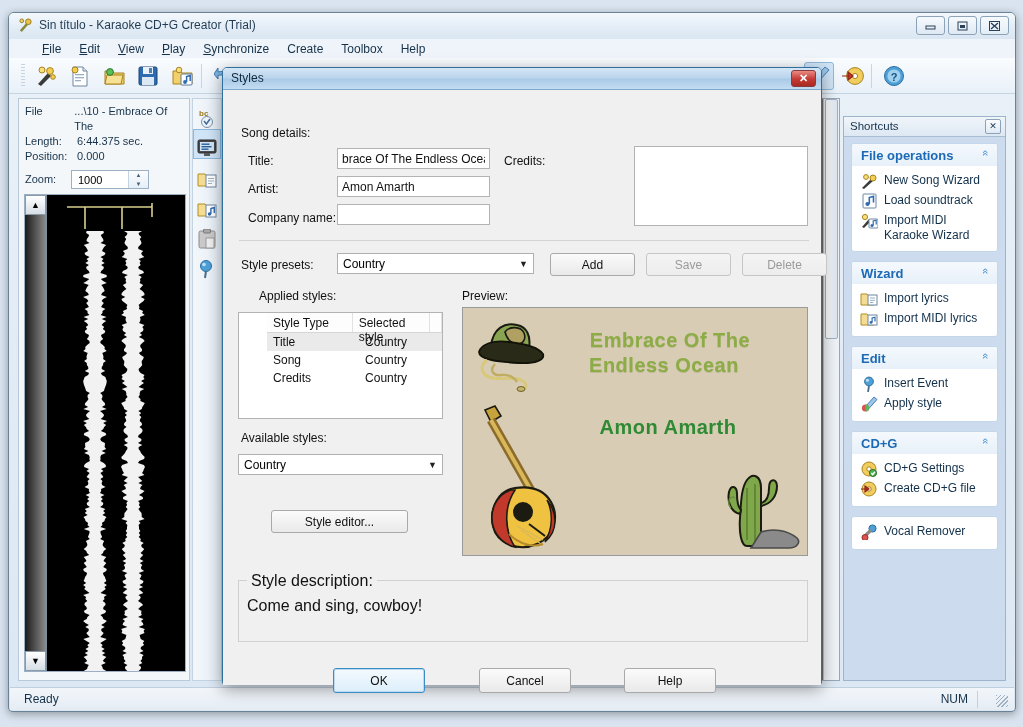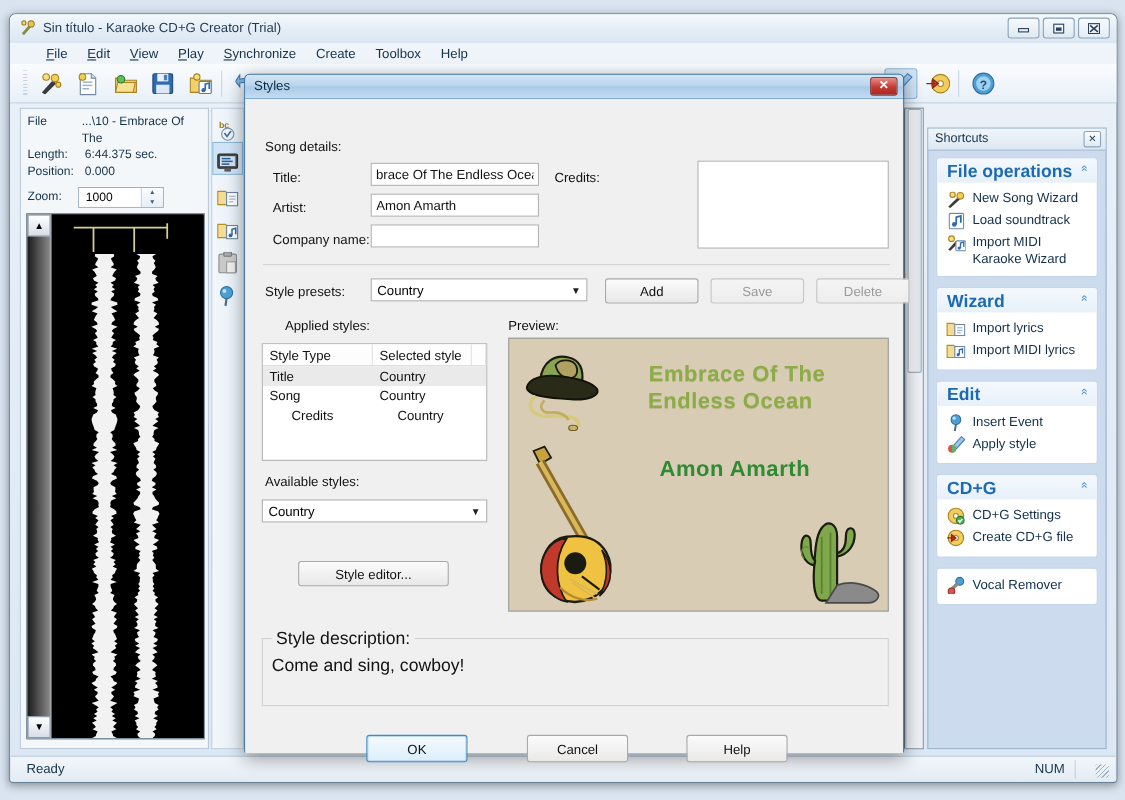--- a/index.html
+++ b/index.html
@@ -116,21 +116,21 @@
             border-bottom:1px solid #a8bdd2; position:relative; }
   .sc-head .t{ position:absolute; left:6px; top:3px; font-size:11.5px; color:#16324a; }
   .sc-head .x{ position:absolute; right:4px; top:2px; width:16px; height:15px;
                border:1px solid #8ba3b8; border-radius:2px; font-size:9px; text-align:center;
                line-height:13px; background:linear-gradient(180deg,#fafcfe,#e0eaf4); color:#23405a;}
   .sc-body{ padding:6px 7px; }
   .sc-group{ background:#fff; border:1px solid #c3d6ea; border-radius:3px;
              margin-bottom:9px; overflow:hidden; }
   .sc-gh{ position:relative; height:22px;
           background:linear-gradient(180deg,#f4f9fd,#e7f0f9); }
-  .sc-gh .gt{ position:absolute; left:9px; top:4px; font-size:16px; font-weight:bold;
+  .sc-gh .gt{ position:absolute; left:9px; top:4px; font-size:13px; font-weight:bold;
               color:#1c6ab5; }
   .sc-gh .chev{ position:absolute; right:8px; top:3px; font-size:11px; color:#3c8cd0; }
   .sc-items{ padding:5px 6px 7px 6px; }
   .sc-item{ display:flex; align-items:flex-start; gap:6px; padding:2px 2px; }
   .sc-item .ic{ width:18px; height:16px; flex:none; display:flex;
                 align-items:center; justify-content:center; }
   .sc-item .lb{ font-size:12px; color:#12304a; line-height:14.5px; }
 
   
   #statusbar{ position:absolute; left:1px; right:1px; bottom:1px; height:23px;
@@ -176,21 +176,21 @@
   .btn{ position:absolute; height:23px; border:1px solid #a9a9a9; border-radius:3px;
         background:linear-gradient(180deg,#fbfbfb,#e9e9e9);
         font-size:12px; color:#111; display:flex; align-items:center;
         justify-content:center; }
   .btn.disabled{ color:#9a9a9a; background:linear-gradient(180deg,#f4f4f4,#ededed);
                  border-color:#c6c6c6;}
   .btn.default{ border:1px solid #3c8dc5; box-shadow:0 0 0 1px #bcd9ef inset;
                 background:linear-gradient(180deg,#f4fafe,#dceefb); }
 
   
-  .lv{ position:absolute; border:1px solid #b3b3b3; background:#fff; }
+  .lv{ position:absolute; border:1px solid #b3b3b3; background:#fff;padding-left:28px; }
   .lv-head{ display:flex; height:20px; border-bottom:1px solid #d6d6d6;
             background:#fdfdfd; }
   .lv-head div{ font-size:12px; color:#111; padding:3px 0 0 6px;
                 border-right:1px solid #e2e2e2; }
   .lv-row{ display:flex; height:18px; }
   .lv-row div{ font-size:12px; color:#111; padding:2px 0 0 6px; }
   .lv-row.sel{ background:#eaeaea; }
 
   
   #preview{ position:absolute; background:#d8cdb4; border:1px solid #9a9a9a;
@@ -631,21 +631,21 @@
         <div id="applied-rows">
             <div class="lv-row sel">
               <div style="width: 100px;">Title</div>
               <div style="width: 90px;">Country</div>
             </div>
             <div class="lv-row">
               <div style="width: 100px;">Song</div>
               <div style="width: 90px;">Country</div>
             </div>
             <div class="lv-row">
-              <div style="width: 100px; margin-left: 20px;">Credits</div>
+              <div style="width: 100px;">Credits</div>
               <div style="width: 90px;">Country</div>
             </div>
           </div>
       </div>
 
       <div class="lbl" style="left:18px; top:341px;">Available styles:</div>
       <div class="combo" style="left:15px; top:364px; width:205px;">
         <span class="cv">Country</span>
         <span class="arrow">▼</span>
       </div>

